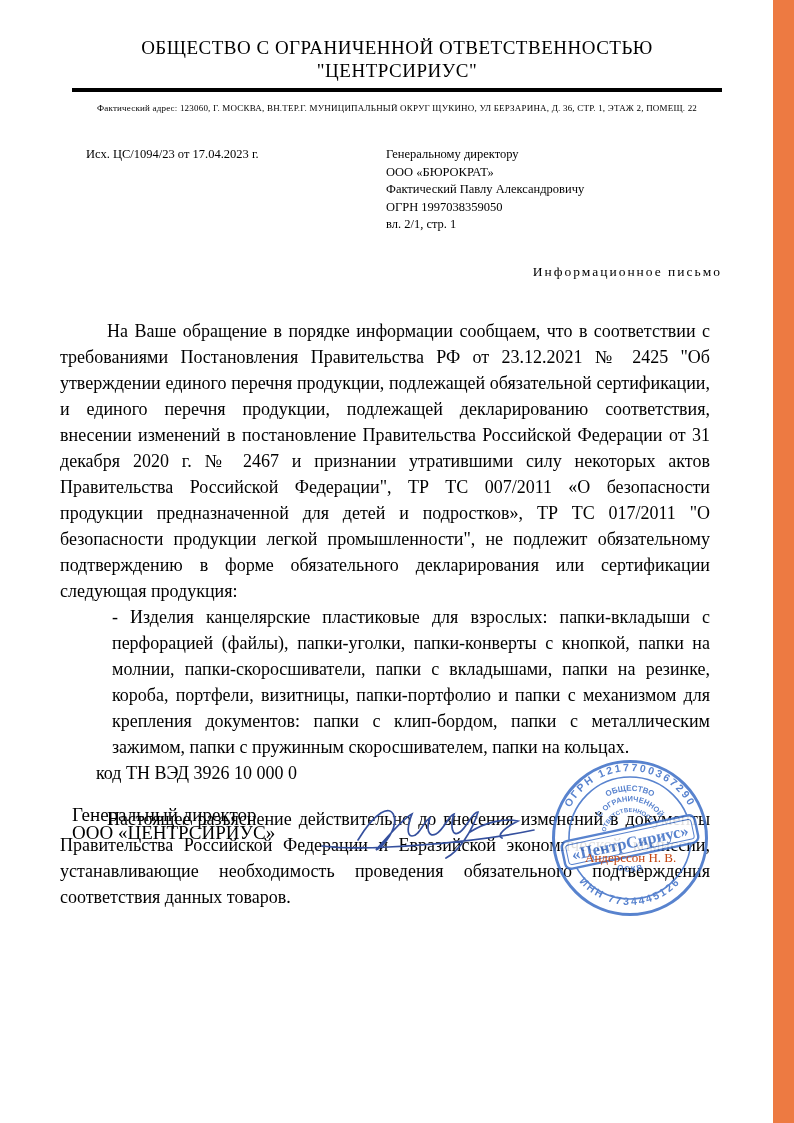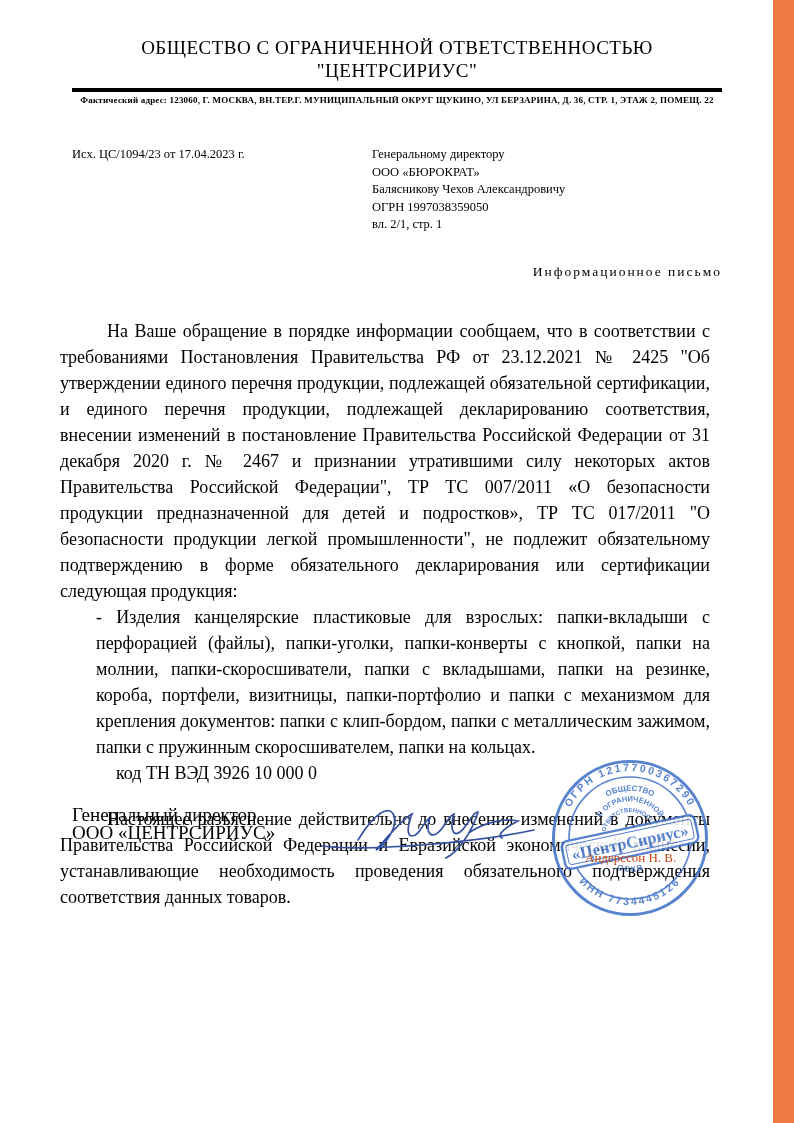--- a/index.html
+++ b/index.html
@@ -16,41 +16,41 @@
     position:absolute; top:0; right:0;
     width:21px; height:100%;
   }
   .header {
     position:absolute; top:36px; left:72px; width:650px;
     text-align:center;
   }
   .company-name { font-size:19px; font-weight:normal; line-height:23px; letter-spacing:0.5px; }
   .header-rule { height:4px; background:#000; margin-top:6px; }
   .header-address {
-    font-size:9px; font-weight:bold; line-height:11px; margin-top:3px;
+    font-size:9px; font-weight:normal; line-height:11px; margin-top:11px;
     letter-spacing:0.2px;
   }
   .ref-row {
     position:absolute; top:146px; left:72px; width:650px;
-    display:flex; justify-content:flex-start;
+    display:flex; justify-content:center;
     font-size:12.5px; line-height:17.5px;
   }
   .ref-left { width:300px; }
   .recipient { width:322px; }
   .letter-title {
     position:absolute; top:264px; left:72px; width:650px;
     text-align:right; font-size:13.5px; letter-spacing:2px;
   }
   .body-text {
     position:absolute; top:318px; left:60px; width:650px;
     font-size:18px; line-height:26px; text-align:justify;
   }
   .para { text-indent:47px; }
-  .list-item { margin-left:36px; text-align:justify; }
-  .code-line { margin-left:56px; text-align:left; }
+  .list-item { margin-left:52px; text-align:justify; }
+  .code-line { margin-left:36px; text-align:left; }
   .gap { height:19.7px; }
   .sign-block {
     position:absolute; top:806px; left:72px;
     font-size:19px; line-height:17.5px;
   }
   .signature-svg { position:absolute; left:318px; top:790px; z-index:2; }
   .stamp-wrap { position:absolute; left:550px; top:758px; width:160px; height:160px; z-index:1; }
   .signer-name {
     position:absolute; left:585px; top:818px; z-index:3;
     font-size:13px; color:#c2410c;margin-top:32px;
@@ -69,21 +69,21 @@
     <div class="company-name">"ЦЕНТРСИРИУС"</div>
     <div class="header-rule"></div>
     <div class="header-address">Фактический адрес: 123060, Г. МОСКВА, ВН.ТЕР.Г. МУНИЦИПАЛЬНЫЙ ОКРУГ ЩУКИНО, УЛ БЕРЗАРИНА, Д. 36, СТР. 1, ЭТАЖ 2, ПОМЕЩ. 22</div>
   </div>
 
   <div class="ref-row">
     <div class="ref-left">Исх. ЦС/1094/23 от 17.04.2023 г.</div>
     <div class="recipient">
       <div>Генеральному директору</div>
       <div>ООО «БЮРОКРАТ»</div>
-      <div>Балясникову Чехов Александровичу</div>
+      <div>Фактический Павлу Александровичу</div>
       <div>ОГРН 1997038359050</div>
       <div>вл. 2/1, стр. 1</div>
     </div>
   </div>
 
   <div class="letter-title">Информационное письмо</div>
 
   <div class="body-text">
     <p class="para">На Ваше обращение в порядке информации сообщаем, что в соответствии с требованиями Постановления Правительства РФ от 23.12.2021 № 2425 "Об утверждении единого перечня продукции, подлежащей обязательной сертификации, и единого перечня продукции, подлежащей декларированию соответствия, внесении изменений в постановление Правительства Российской Федерации от 31 декабря 2020 г. № 2467 и признании утратившими силу некоторых актов Правительства Российской Федерации", ТР ТС 007/2011 «О безопасности продукции предназначенной для детей и подростков», ТР ТС 017/2011 "О безопасности продукции легкой промышленности",  не подлежит обязательному подтверждению в форме обязательного декларирования или сертификации следующая продукция:</p>
     <p class="list-item">- Изделия канцелярские пластиковые для взрослых: папки-вкладыши с перфорацией (файлы), папки-уголки, папки-конверты с кнопкой, папки на молнии, папки-скоросшиватели, папки с вкладышами, папки на резинке, короба, портфели, визитницы, папки-портфолио и папки с механизмом для крепления документов: папки с клип-бордом, папки с металлическим зажимом, папки с пружинным скоросшивателем, папки на кольцах.</p>

